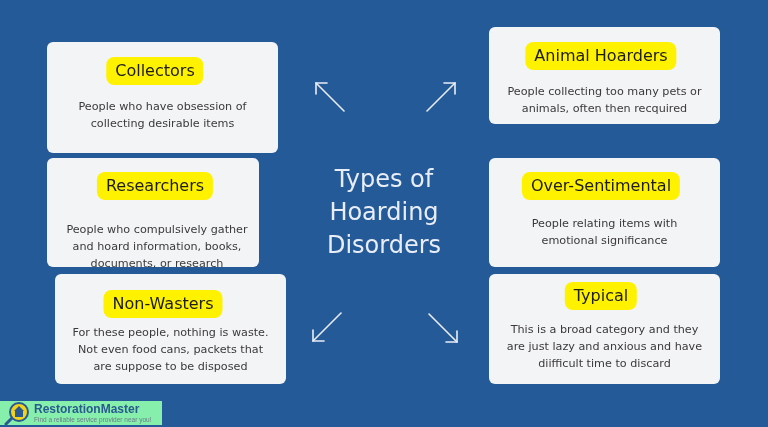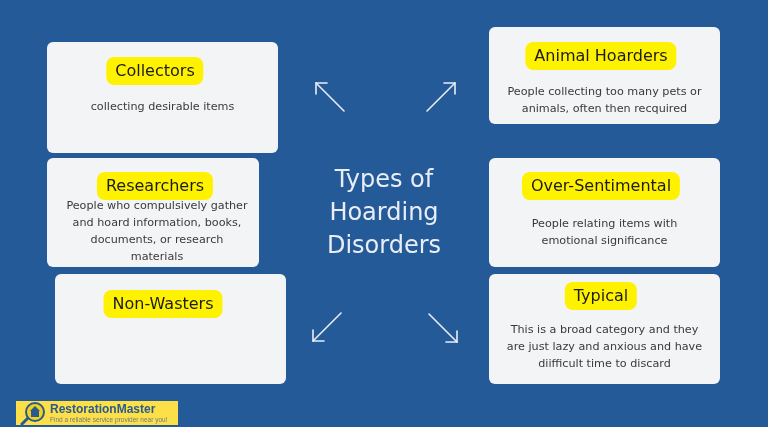--- a/index.html
+++ b/index.html
@@ -42,64 +42,70 @@
       left: 300px; width: 168px; top: 163px;
       text-align: center;
       color: #e9eef6;
       font-size: 24px;
       line-height: 33px;
     }
     .arrow { position: absolute; width: 34px; height: 34px; }
     .logo {
       position: absolute; left: 0; top: 401px;
       width: 162px; height: 24px;
-      background: #fde047;
-      display: flex; align-items: center; margin-left: 16px;
+      background: #86efac;
+      display: flex; align-items: center;
     }
     .logo-text { margin-left: 34px; display: flex; flex-direction: column; }
     .logo-name { font-family: "Liberation Sans", sans-serif; font-weight: bold; color: #2a5a8f; font-size: 12px; line-height: 13px; }
     .logo-tag { font-family: "Liberation Sans", sans-serif; color: #6b7a8a; font-size: 6.5px; line-height: 8px; }
   </style>
 </head>
 <body>
 
 <div class="card" style="left:47px; top:42px; width:231px; height:111px;">
   <div class="badge" style="left:108px; top:15px;">Collectors</div>
   <div class="desc" style="top:56px;">
+    <div>People who have obsession of</div>
     <div>collecting desirable items</div>
   </div>
 </div>
 
 <div class="card" style="left:489px; top:27px; width:231px; height:97px;">
   <div class="badge" style="left:112px; top:15px;">Animal Hoarders</div>
   <div class="desc" style="top:56px;">
     <div>People collecting too many pets or</div>
     <div>animals, often then recquired</div>
   </div>
 </div>
 
 <div class="card" style="left:47px; top:158px; width:212px; height:109px;">
   <div class="badge" style="left:108px; top:14px;">Researchers</div>
-  <div class="desc" style="top:39px;margin-left:8px;">
+  <div class="desc" style="top:63px;margin-left:8px;">
     <div>People who compulsively gather</div>
     <div>and hoard information, books,</div>
     <div>documents, or research materials</div>
   </div>
 </div>
 
 <div class="card" style="left:489px; top:158px; width:231px; height:109px;">
   <div class="badge" style="left:112px; top:14px;">Over-Sentimental</div>
   <div class="desc" style="top:57px;">
     <div>People relating items with</div>
     <div>emotional significance</div>
   </div>
 </div>
 
 <div class="card" style="left:55px; top:274px; width:231px; height:110px;">
   <div class="badge" style="left:108px; top:16px;">Non-Wasters</div>
+  <div class="desc" style="top:50px;">
+    <div>For these people, nothing is waste.</div>
+    <div>Not even food cans, packets that</div>
+    <div>are suppose to be disposed</div>
+  </div>
 </div>
 
 <div class="card" style="left:489px; top:274px; width:231px; height:110px;">
   <div class="badge" style="left:112px; top:8px;">Typical</div>
   <div class="desc" style="top:47px;">
     <div>This is a broad category and they</div>
     <div>are just lazy and anxious and have</div>
     <div>diifficult time to discard</div>
   </div>
 </div>

